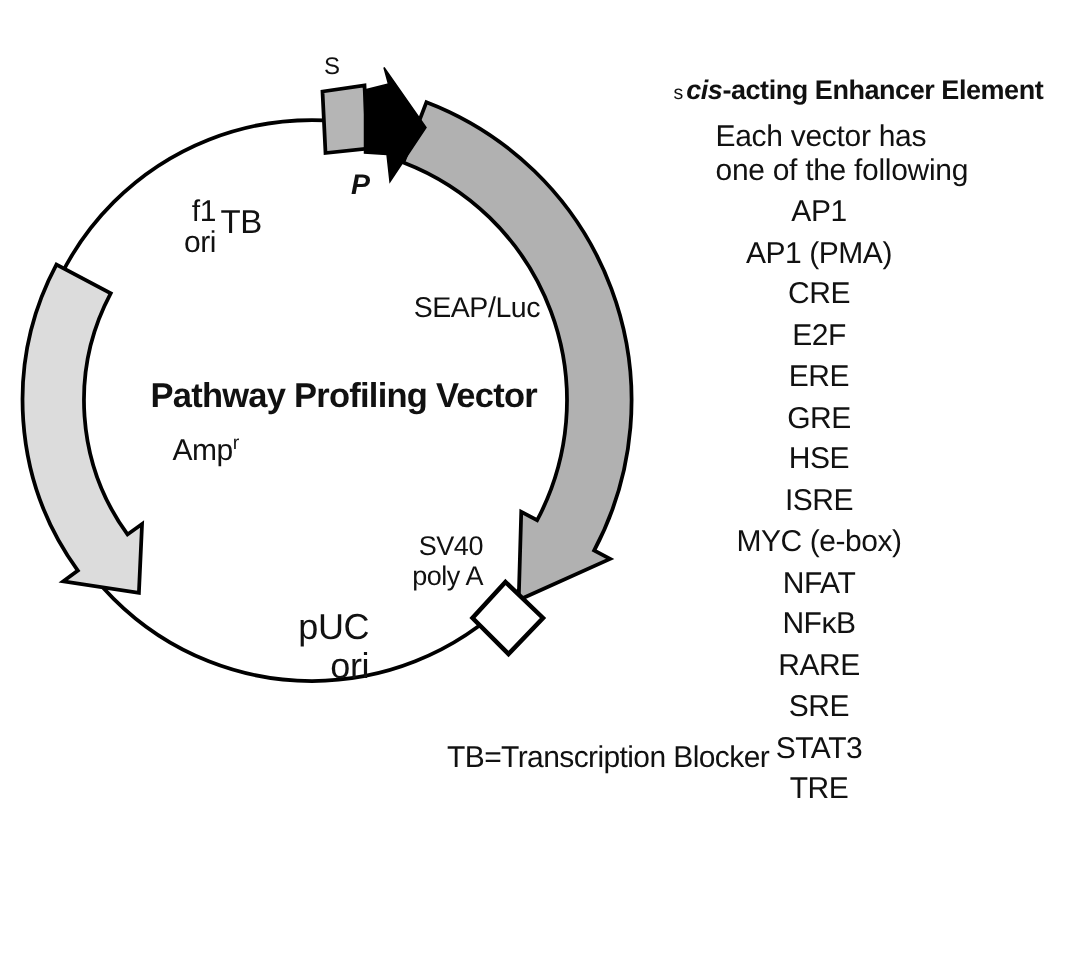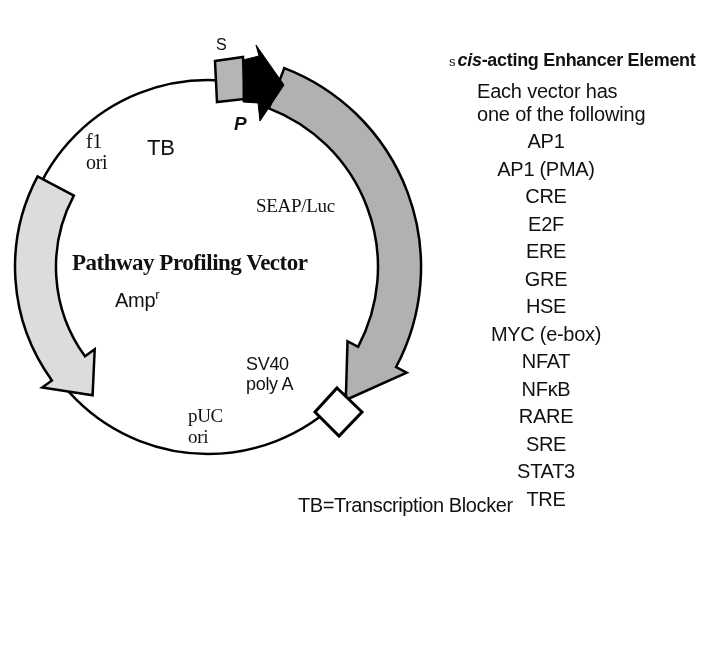--- a/index.html
+++ b/index.html
@@ -3,31 +3,31 @@
 <meta charset="utf-8">
 <style>
   html,body{margin:0;padding:0;}
   body{
     width:714px;height:645px;position:relative;background:#ffffff;
     font-family:"Liberation Sans", sans-serif;color:#111;overflow:hidden;
   }
   #stage{position:absolute;left:0;top:0;width:714px;height:645px;}
   svg{position:absolute;left:0;top:0;}
   .lbl{position:absolute;letter-spacing:-0.3px;white-space:nowrap;color:#111;}
-  .center{text-align:left;white-space:normal;font-family:Liberation Serif, serif;}
+  .center{text-align:right;white-space:normal;}
   .s-label{left:216px;top:36px;font-size:16px;}
   .p-label{left:234px;top:113px;font-size:19px;font-style:italic;font-weight:bold;}
   .tb-label{left:147px;top:99px;font-size:22px;margin-top:36px;}
   .f1-ori{left:86px;top:131px;width:58px;font-size:20px;line-height:1.05;}
   .seap-luc{left:256px;top:195px;width:104px;font-size:19px;}
   .map-title{left:72px;top:250px;width:286px;font-size:23px;font-weight:bold;letter-spacing:-0.5px;}
   .amp{left:75px;top:287px;font-size:20px;margin-left:40px;}
   .amp sup{font-size:13px;}
-  .sv40{left:246px;top:354px;width:76px;font-size:18px;line-height:1.12;text-align:left;white-space:normal;}
-  .puc{left:188px;top:406px;width:58px;font-size:19px;line-height:1.1;}
+  .sv40{left:246px;top:354px;width:76px;font-size:18px;line-height:1.12;text-align:right;white-space:normal;}
+  .puc{left:188px;top:406px;width:58px;font-size:24px;line-height:1.1;}
   .footnote{left:282px;top:494px;font-size:20px;letter-spacing:-0.4px;margin-left:16px;}
   .legend{position:absolute;left:440px;top:50px;width:274px;}
   .legend-header{padding-left:9px;font-size:18px;font-weight:bold;letter-spacing:-0.3px;white-space:nowrap;}
   .legend-header .marker{font-size:13px;font-weight:normal;letter-spacing:0;margin-right:2px;}
   .legend-header .cis{font-style:italic;}
   .legend-intro{margin-left:37px;margin-top:9px;font-size:20px;line-height:23px;letter-spacing:-0.2px;}
   .legend-list{width:212px;margin-top:2px;text-align:center;font-size:20px;line-height:27.5px;letter-spacing:-0.3px;}
 </style>
 </head>
 <body>
@@ -70,20 +70,21 @@
       <div>one of the following</div>
     </div>
     <div class="legend-list">
       <div>AP1</div>
       <div>AP1 (PMA)</div>
       <div>CRE</div>
       <div>E2F</div>
       <div>ERE</div>
       <div>GRE</div>
       <div>HSE</div>
+      <div>ISRE</div>
       <div>MYC (e-box)</div>
       <div>NFAT</div>
       <div>NFκB</div>
       <div>RARE</div>
       <div>SRE</div>
       <div>STAT3</div>
       <div>TRE</div>
     </div>
   </div>
 </div>

